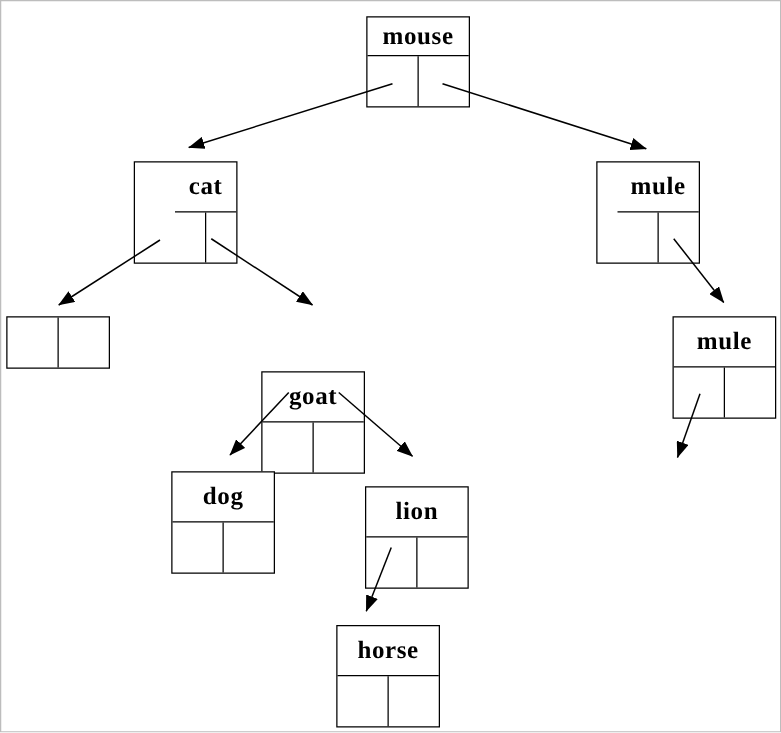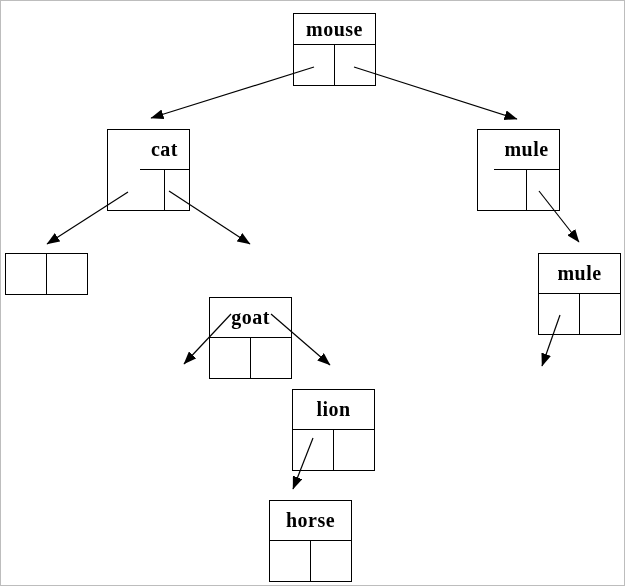--- a/index.html
+++ b/index.html
@@ -106,20 +106,27 @@
   </div>
 
   <div class="node node-zebra">
     <div class="node-label">mule</div>
     <div class="node-cells">
       <div class="cell left"></div>
       <div class="cell right"></div>
     </div>
   </div>
 
+  <div class="node node-dog">
+    <div class="node-label">dog</div>
+    <div class="node-cells">
+      <div class="cell left"></div>
+      <div class="cell right"></div>
+    </div>
+  </div>
 
   <div class="node node-lion">
     <div class="node-label">lion</div>
     <div class="node-cells">
       <div class="cell left"></div>
       <div class="cell right"></div>
     </div>
   </div>
 
 

